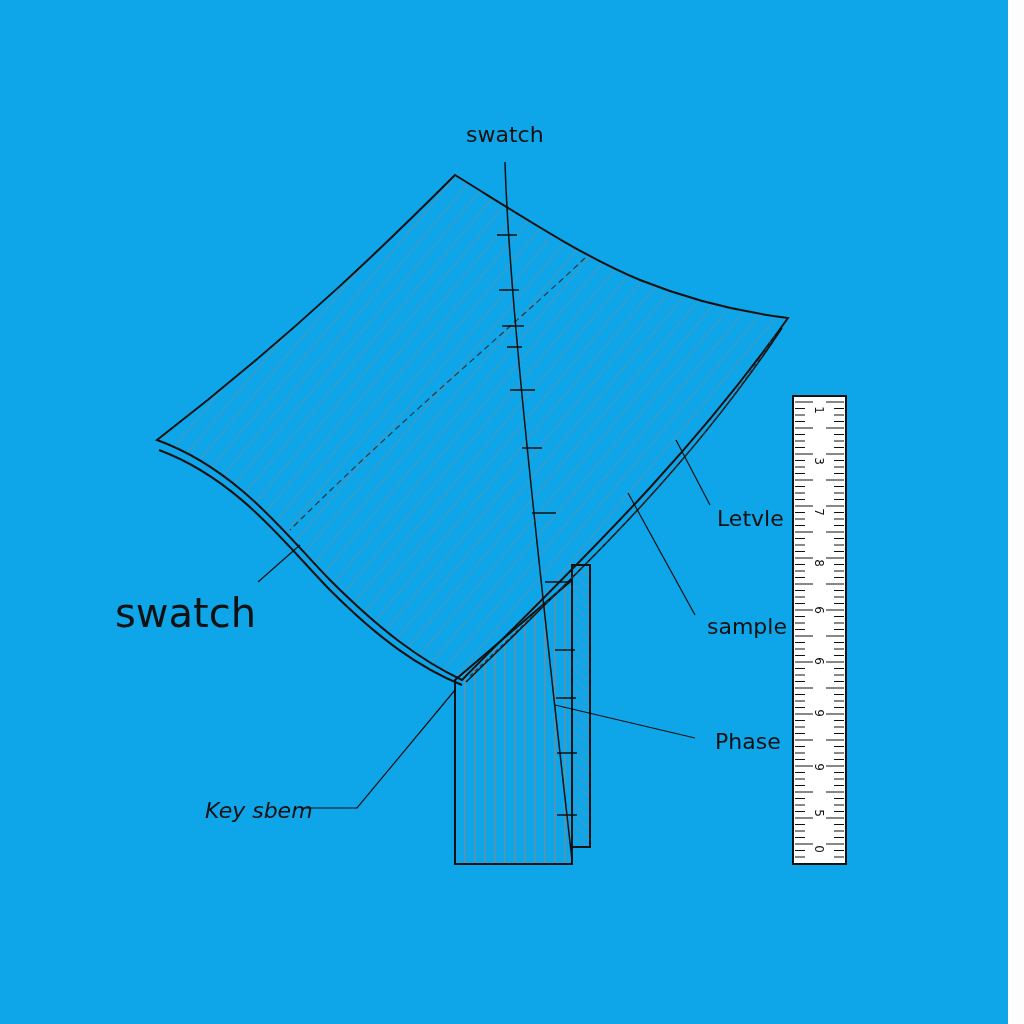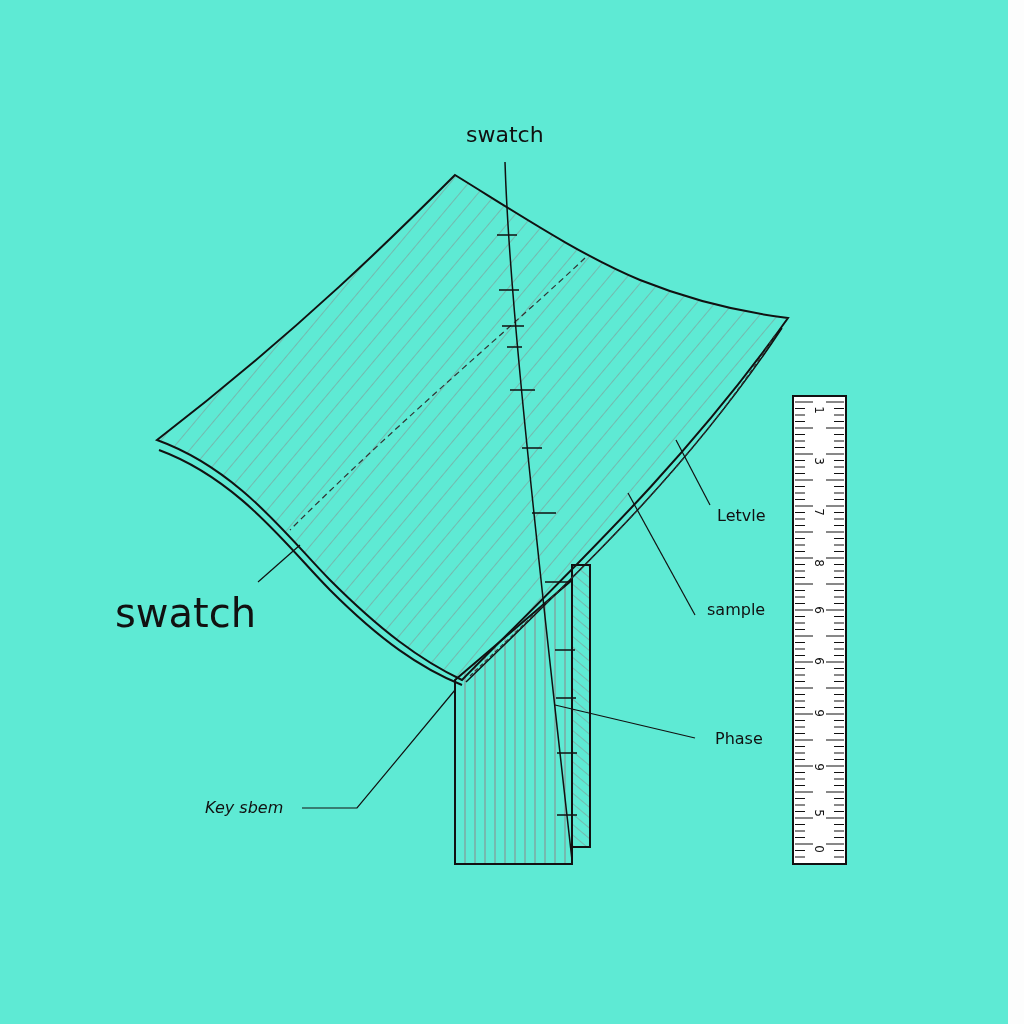--- a/index.html
+++ b/index.html
@@ -1,19 +1,19 @@
 <!DOCTYPE html>
 <html><head>
 <meta charset="utf-8">
 <style>
   html, body { margin: 0; padding: 0; background: #fdfdfd; }
-  #stage { position: relative; width: 1008px; height: 1024px; overflow: hidden; background: #5eead4; }
+  #stage { position: relative; width: 1008px; height: 1024px; overflow: hidden; background: #0ea5e9; }
   svg { position: absolute; left: 0; top: 0; }
   .lbl { position: absolute; color: #111; font-family: "DejaVu Sans", sans-serif; white-space: nowrap; }
-  .sm { font-size: 16px; }
+  .sm { font-size: 22px; }
   .big { font-size: 40px; }
   .top { font-size: 22px; }
   .rnum { position: absolute; font-family: "DejaVu Sans", sans-serif; font-size: 12px; color: #111; transform: rotate(90deg); }
 </style>
 </head>
 <body>
 
 <div id="stage">
   <svg width="1024" height="1024" viewBox="0 0 1024 1024">
     <defs>
@@ -213,21 +213,21 @@
           <line x1="834" x2="844" y1="850.5" y2="850.5"></line>
           <line x1="795" x2="805" y1="857" y2="857"></line>
           <line x1="834" x2="844" y1="857" y2="857"></line>
         </g>
     </g>
   </svg>
 
   <div class="lbl top" style="left:466px; top:122px;">swatch</div>
   <div class="lbl big" style="left:115px; top:590px;">swatch</div>
   <div class="lbl sm" style="left:717px; top:506px;">Letvle</div>
-  <div class="lbl sm" style="left:707px; top:600px;">sample</div>
+  <div class="lbl sm" style="left:707px; top:614px;">sample</div>
   <div class="lbl sm" style="left:715px; top:729px;">Phase</div>
   <div class="lbl sm" style="left:205px; top:798px;font-style:italic;">Key sbem</div>
 
   <div class="rnum" style="left:815px; top:403px;">1</div>
   <div class="rnum" style="left:815px; top:454px;">3</div>
   <div class="rnum" style="left:815px; top:505px;">7</div>
   <div class="rnum" style="left:815px; top:556px;">8</div>
   <div class="rnum" style="left:815px; top:603px;">6</div>
   <div class="rnum" style="left:815px; top:654px;">6</div>
   <div class="rnum" style="left:815px; top:706px;">9</div>

